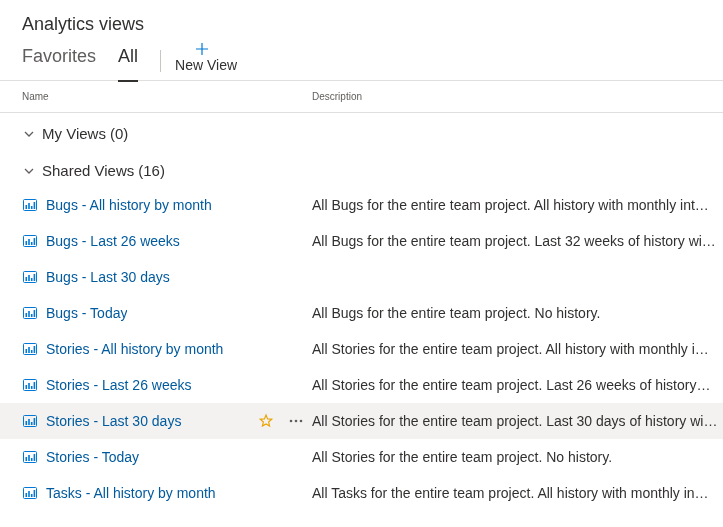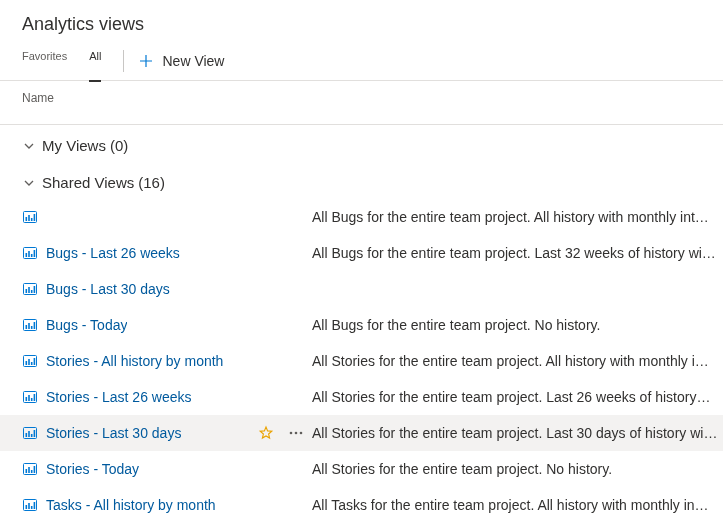--- a/index.html
+++ b/index.html
@@ -21,21 +21,21 @@
   .tabs-row {
     display: flex;
     align-items: center;
     padding: 0 0 0 22px;
     border-bottom: 1px solid #e1dfdd;
     height: 40px;
   }
   .tab {
     padding: 0 0 9px 0;
     margin-right: 22px;
-    font-size: 11px;
+    font-size: 18px;
     color: #605e5c;
     cursor: pointer;
     height: 40px;
     display: flex;
     align-items: center;
     position: relative;
   }
   .tab.active {
     color: #323130;
     font-weight: 400;
@@ -53,28 +53,29 @@
     background: #c8c6c4;
     margin-right: 14px;
   }
   .add-btn {
     display: flex;
     align-items: center;
     color: #323130;
     cursor: pointer;
     font-size: 14px;
     height: 40px;
+    flex-direction: column;
   }
   .add-btn svg { margin-right: 8px; }
   .col-headers {
     display: flex;
-    padding: 10px 0 19px 22px;
+    padding: 10px 0 10px 22px;
     border-bottom: 1px solid #e1dfdd;
     color: #605e5c;
-    font-size: 12px;
+    font-size: 10px;
     align-items: flex-end;
   }
   .col-name { width: 290px; }
   .col-desc { flex: 1; }
   .group-header {
     display: flex;
     align-items: center;
     padding: 8px 0 8px 22px;
     font-size: 15px;
     color: #323130;
@@ -147,20 +148,21 @@
   <div class="add-btn">
     <svg width="16" height="16" viewBox="0 0 16 16">
         <path d="M8 2v12M2 8h12" stroke="#0078d4" stroke-width="1.2" fill="none"></path>
       </svg>
     <span>New View</span>
   </div>
 </div>
 
 <div class="col-headers">
   <div class="col-name">Name</div>
+  <div class="col-desc">Description</div>
 </div>
 
 <div class="group-header">
   <span class="chevron">
     <svg width="14" height="14" viewBox="0 0 14 14">
         <path d="M3 5l4 4 4-4" stroke="#605e5c" stroke-width="1.3" fill="none"></path>
       </svg>
   </span>
   <span>My Views</span>
   <span style="margin-left:4px">(0)</span>
@@ -181,20 +183,21 @@
       <div class="row-name">
         <span class="view-icon">
           <svg width="16" height="16" viewBox="0 0 16 16">
             <rect x="1.5" y="2.5" width="13" height="11" rx="1" fill="none" stroke="#0078d4" stroke-width="1"></rect>
             <rect x="3.5" y="8" width="1.6" height="4" fill="#0078d4"></rect>
             <rect x="6.2" y="6" width="1.6" height="6" fill="#0078d4"></rect>
             <rect x="8.9" y="9" width="1.6" height="3" fill="#0078d4"></rect>
             <rect x="11.6" y="5" width="1.6" height="7" fill="#0078d4"></rect>
           </svg>
         </span>
+        <span class="row-link">Bugs - All history by month</span>
       </div>
       <div class="row-desc">All Bugs for the entire team project. All history with monthly int…</div>
     </div>
     <div class="row">
       <div class="row-name">
         <span class="view-icon">
           <svg width="16" height="16" viewBox="0 0 16 16">
             <rect x="1.5" y="2.5" width="13" height="11" rx="1" fill="none" stroke="#0078d4" stroke-width="1"></rect>
             <rect x="3.5" y="8" width="1.6" height="4" fill="#0078d4"></rect>
             <rect x="6.2" y="6" width="1.6" height="6" fill="#0078d4"></rect>

